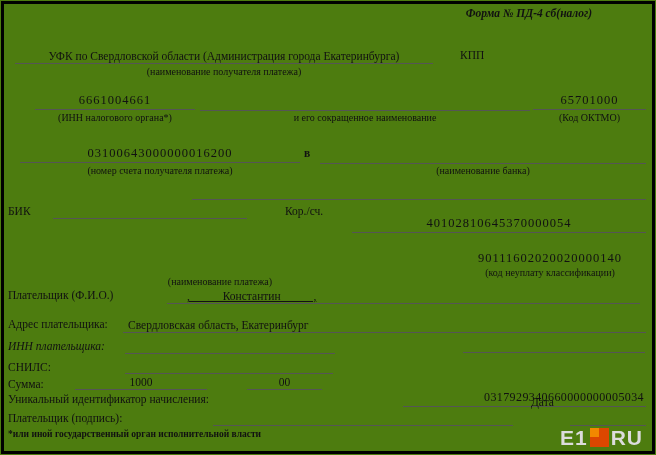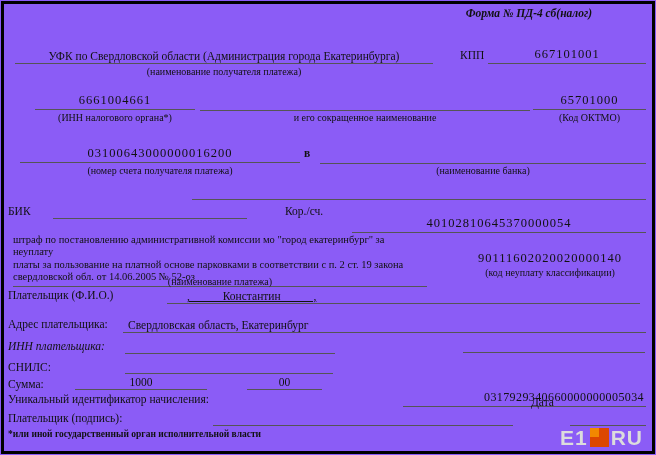--- a/index.html
+++ b/index.html
@@ -1,17 +1,17 @@
 <!DOCTYPE html>
 <html lang="ru"><head>
 <meta charset="utf-8">
 <style>
   html,body{margin:0;padding:0;background:#fff;}
   .page{
-    position:relative;width:656px;height:455px;background:#8b5cf6;
+    position:relative;width:656px;height:455px;background:#4d7c0f;
     font-family:"Liberation Serif","DejaVu Serif",serif;color:#111;overflow:hidden;
   }
   .frame{position:absolute;inset:1px;border:3px solid #000;pointer-events:none;}
   .title{position:absolute;top:7px;right:64px;font-size:11.5px;font-weight:bold;font-style:italic;white-space:nowrap;}
   .lbl{position:absolute;font-size:11.5px;white-space:nowrap;}
   .fld{
     position:absolute;border-bottom:1px solid #555;
     display:flex;align-items:flex-end;justify-content:center;
     font-size:12.5px;letter-spacing:1px;white-space:nowrap;padding-bottom:1px;box-sizing:border-box;
   }
@@ -39,21 +39,20 @@
 <body>
 
 <div class="page">
   <div class="frame"></div>
 
   <div class="title">Форма № ПД-4 сб(налог)</div>
 
   <div class="fld txt" style="left:15px;top:47px;width:418px;height:17px;">УФК по Свердловской области (Администрация города Екатеринбурга)</div>
   <div class="cap" style="left:15px;top:66px;width:418px;">(наименование получателя платежа)</div>
   <div class="lbl" style="left:460px;top:49px;">КПП</div>
-  <div class="fld" style="left:488px;top:45px;width:158px;height:19px;">667101001</div>
 
   <div class="fld" style="left:35px;top:91px;width:160px;height:19px;">6661004661</div>
   <div class="cap" style="left:12px;top:112px;width:206px;">(ИНН налогового органа*)</div>
   <div class="line" style="left:200px;top:91px;width:330px;height:19px;"></div>
   <div class="cap" style="left:200px;top:112px;width:330px;">и его сокращенное наименование</div>
   <div class="fld" style="left:533px;top:91px;width:113px;height:19px;">65701000</div>
   <div class="cap" style="left:533px;top:112px;width:113px;">(Код ОКТМО)</div>
 
   <div class="fld" style="left:20px;top:144px;width:280px;height:19px;">03100643000000016200</div>
   <div class="cap" style="left:20px;top:165px;width:280px;">(номер счета получателя платежа)</div>
@@ -61,25 +60,20 @@
   <div class="line" style="left:320px;top:144px;width:326px;height:19px;"></div>
   <div class="cap" style="left:320px;top:165px;width:326px;">(наименование банка)</div>
 
   <div class="line" style="left:192px;top:183px;width:454px;height:16px;"></div>
 
   <div class="lbl" style="left:8px;top:205px;">БИК</div>
   <div class="line" style="left:53px;top:202px;width:194px;height:16px;"></div>
   <div class="lbl" style="left:285px;top:205px;">Кор./сч.</div>
   <div class="fld" style="left:352px;top:201px;width:294px;height:32px;">40102810645370000054</div>
 
-  <div class="desc">
-    <div>штраф по постановлению административной комиссии мо "город екатеринбург" за неуплату</div>
-    <div>платы за пользование на платной основе парковками в соответствии с п. 2 ст. 19 закона</div>
-    <div>свердловской обл. от 14.06.2005 № 52-оз</div>
-  </div>
   <div class="cap" style="left:13px;top:276px;width:414px;">(наименование платежа)</div>
   <div class="kbk">90111602020020000140</div>
   <div class="cap" style="left:452px;top:267px;width:196px;">(код неуплату классификации)</div>
 
   <div class="lbl" style="left:8px;top:289px;">Плательщик  (Ф.И.О.)</div>
   <div class="fld left txt" style="left:167px;top:287px;width:473px;height:17px;text-decoration:underline;">
     <span class="payer-name-val">, Константин ,</span>
   </div>
 
   <div class="lbl" style="left:8px;top:318px;">Адрес плательщика:</div>

